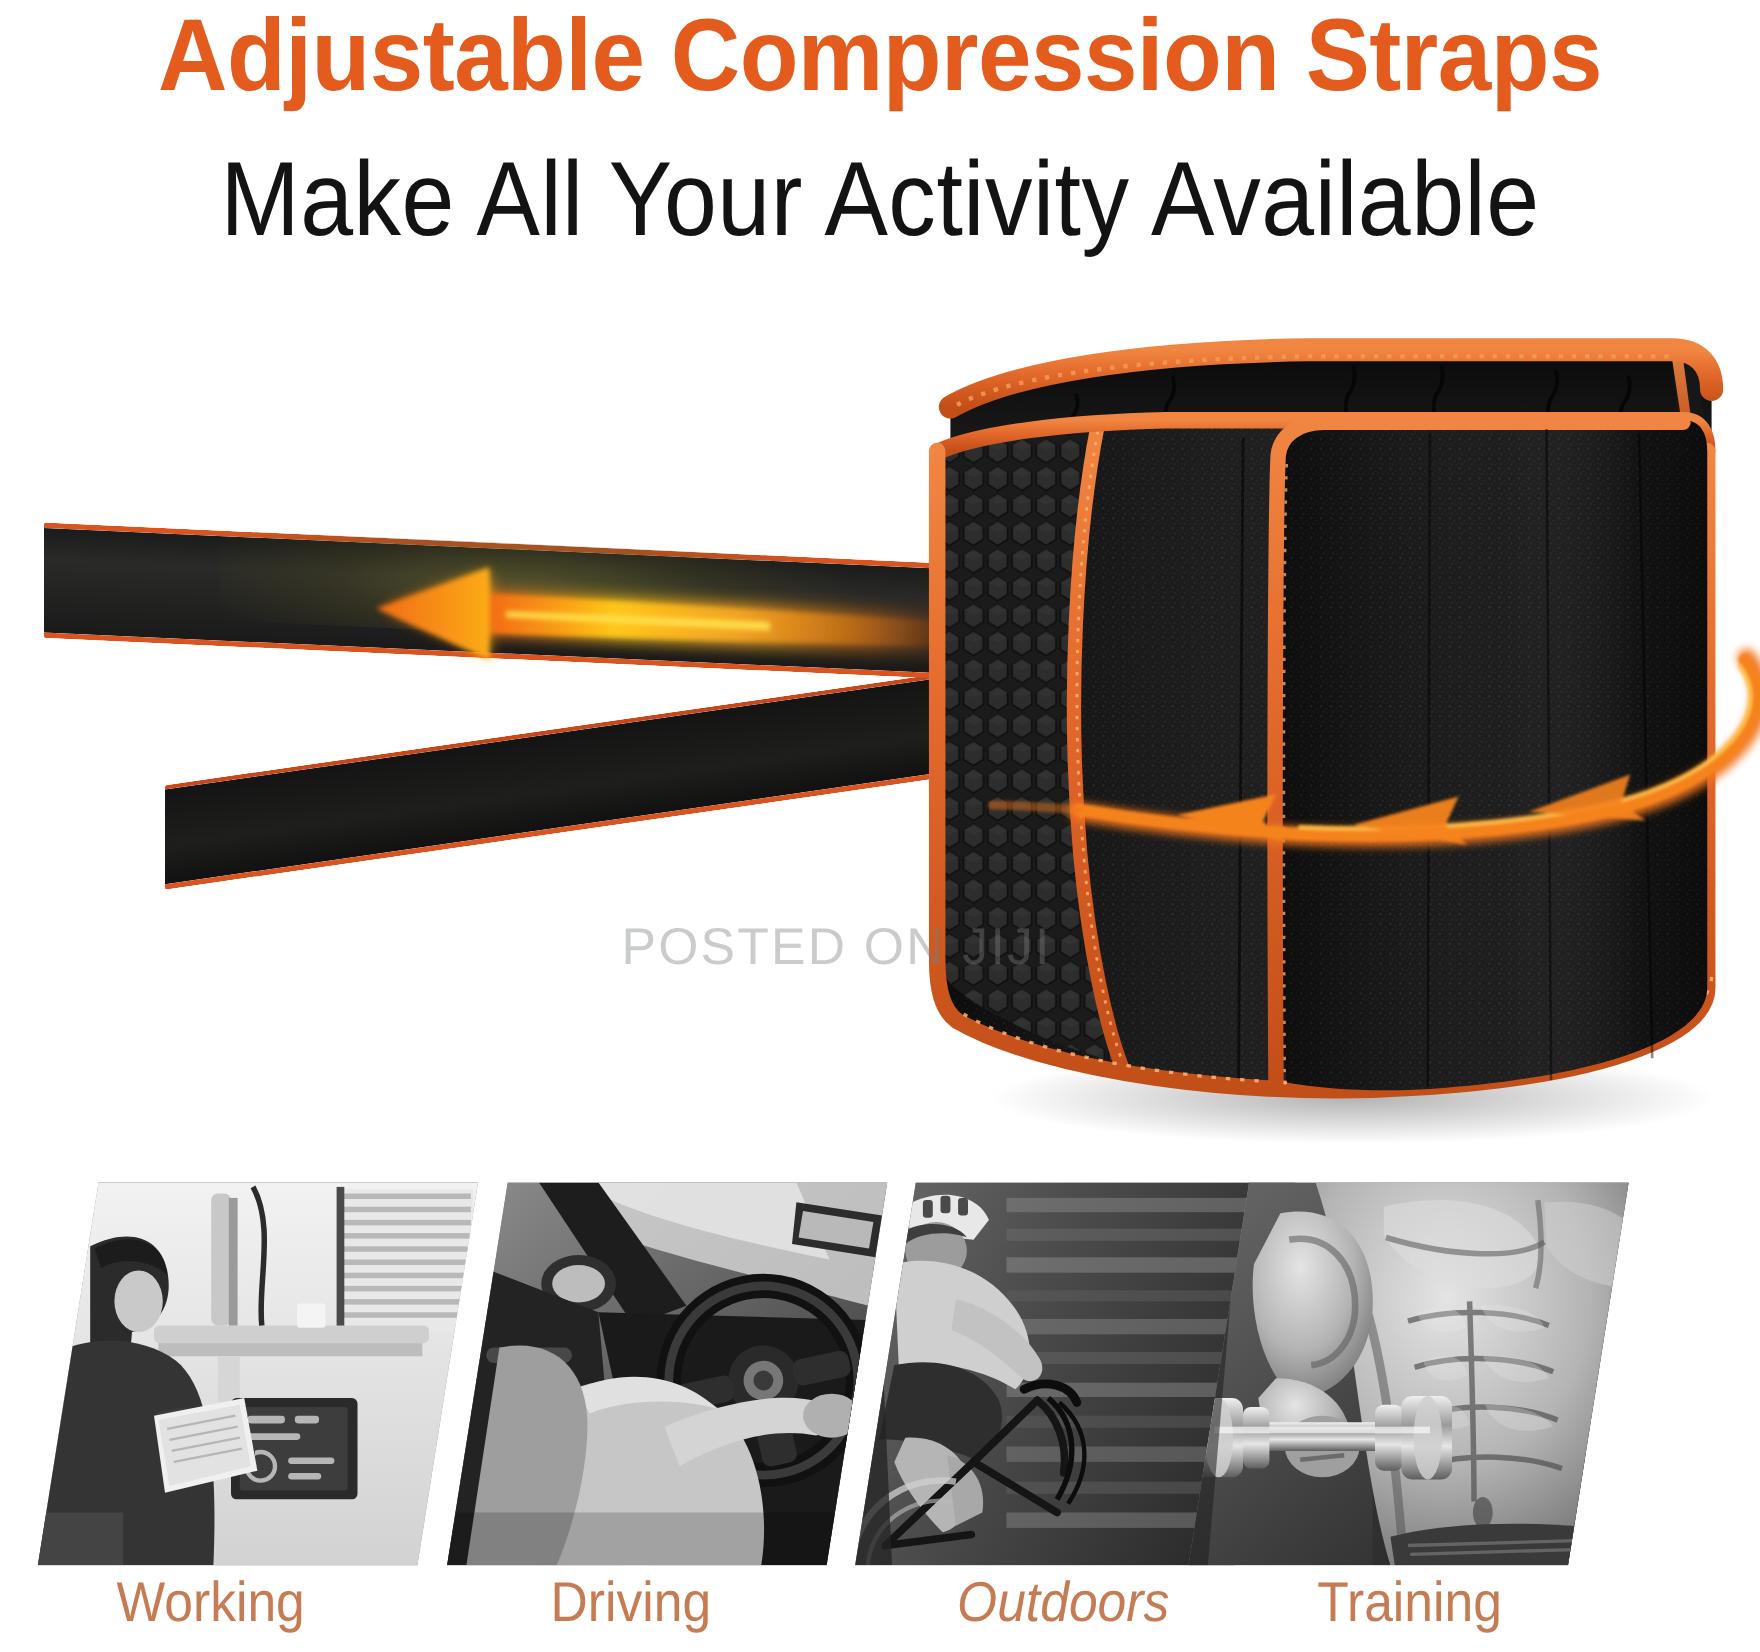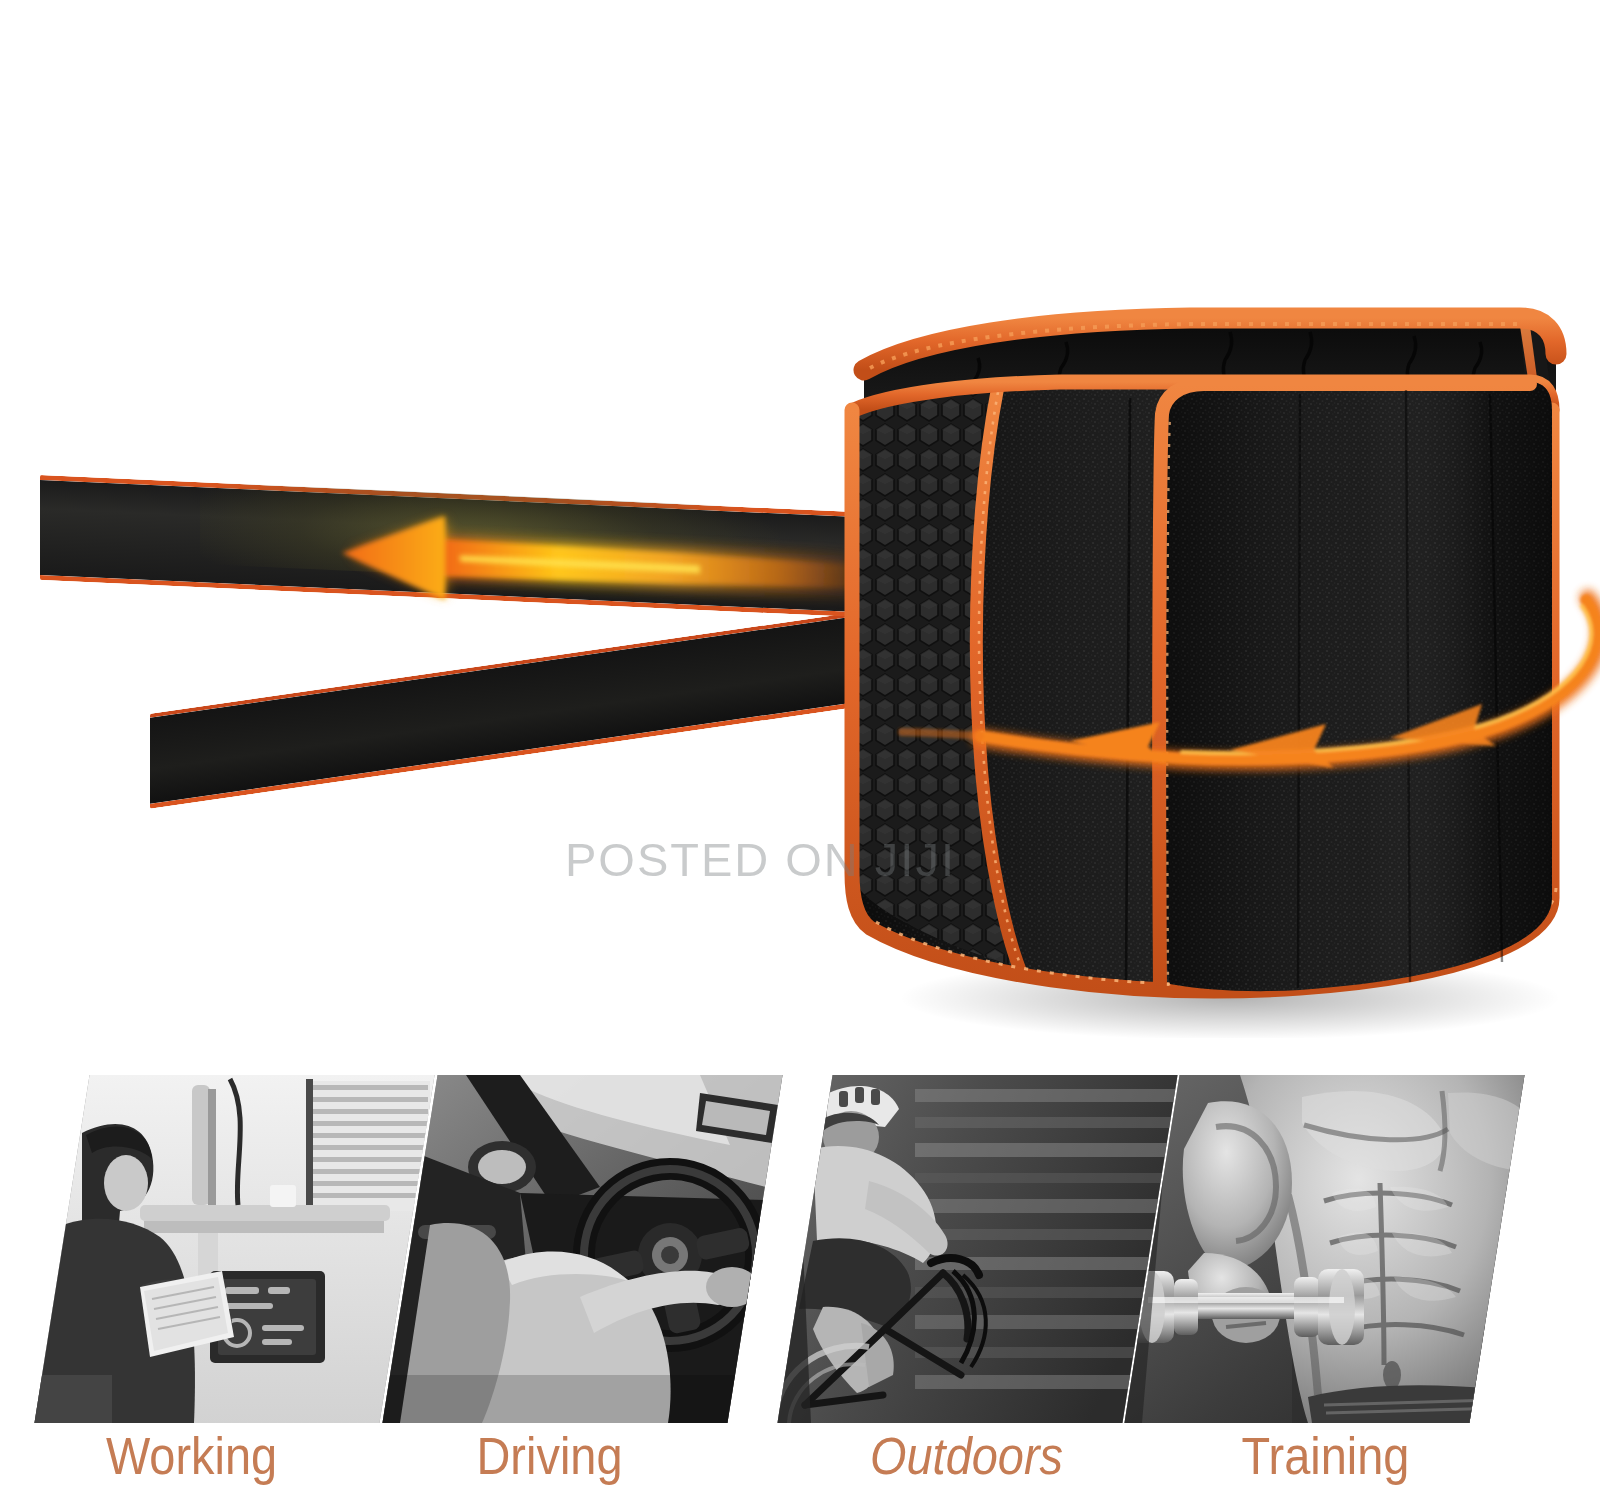--- a/index.html
+++ b/index.html
@@ -208,33 +208,37 @@
     text-align: center;
     font-family: "Liberation Sans Narrow", "Liberation Sans", sans-serif;
     font-weight: 300;
     font-size: 51px;
     color: #C57C54;
     transform: scaleX(0.92);
     transform-origin: 50% 50%;
     white-space: nowrap;
   }
   #act-0 { left: 62px;  }
-  #act-1 { left: 410px; }
+  #act-1 { left: 434px; }
   #act-2 { left: 805px; font-style: italic; }
-  #act-3 { left: 1152px;}
+  #act-3 { left: 1108px;}
   #act-0 .act-label { left: -58px; }
   #act-1 .act-label { left: -48px; }
   #act-2 .act-label { left: -26px; }
   #act-3 .act-label { left: -14px; }
 </style>
 </head>
 <body>
 
 <div id="page">
 
+  <div id="headline-block">
+    <div id="headline-main">Adjustable Compression Straps</div>
+    <div id="headline-sub">Make All Your Activity Available</div>
+  </div>
 
   <div id="hero">
 
     <div id="tail-lower" class="tail"></div>
 
     <div id="tail-upper" class="tail"></div>
     <div id="tail-sheen"></div>
 
     <div id="tail-arrow">
       <svg viewBox="0 0 650 120" width="650" height="120">

